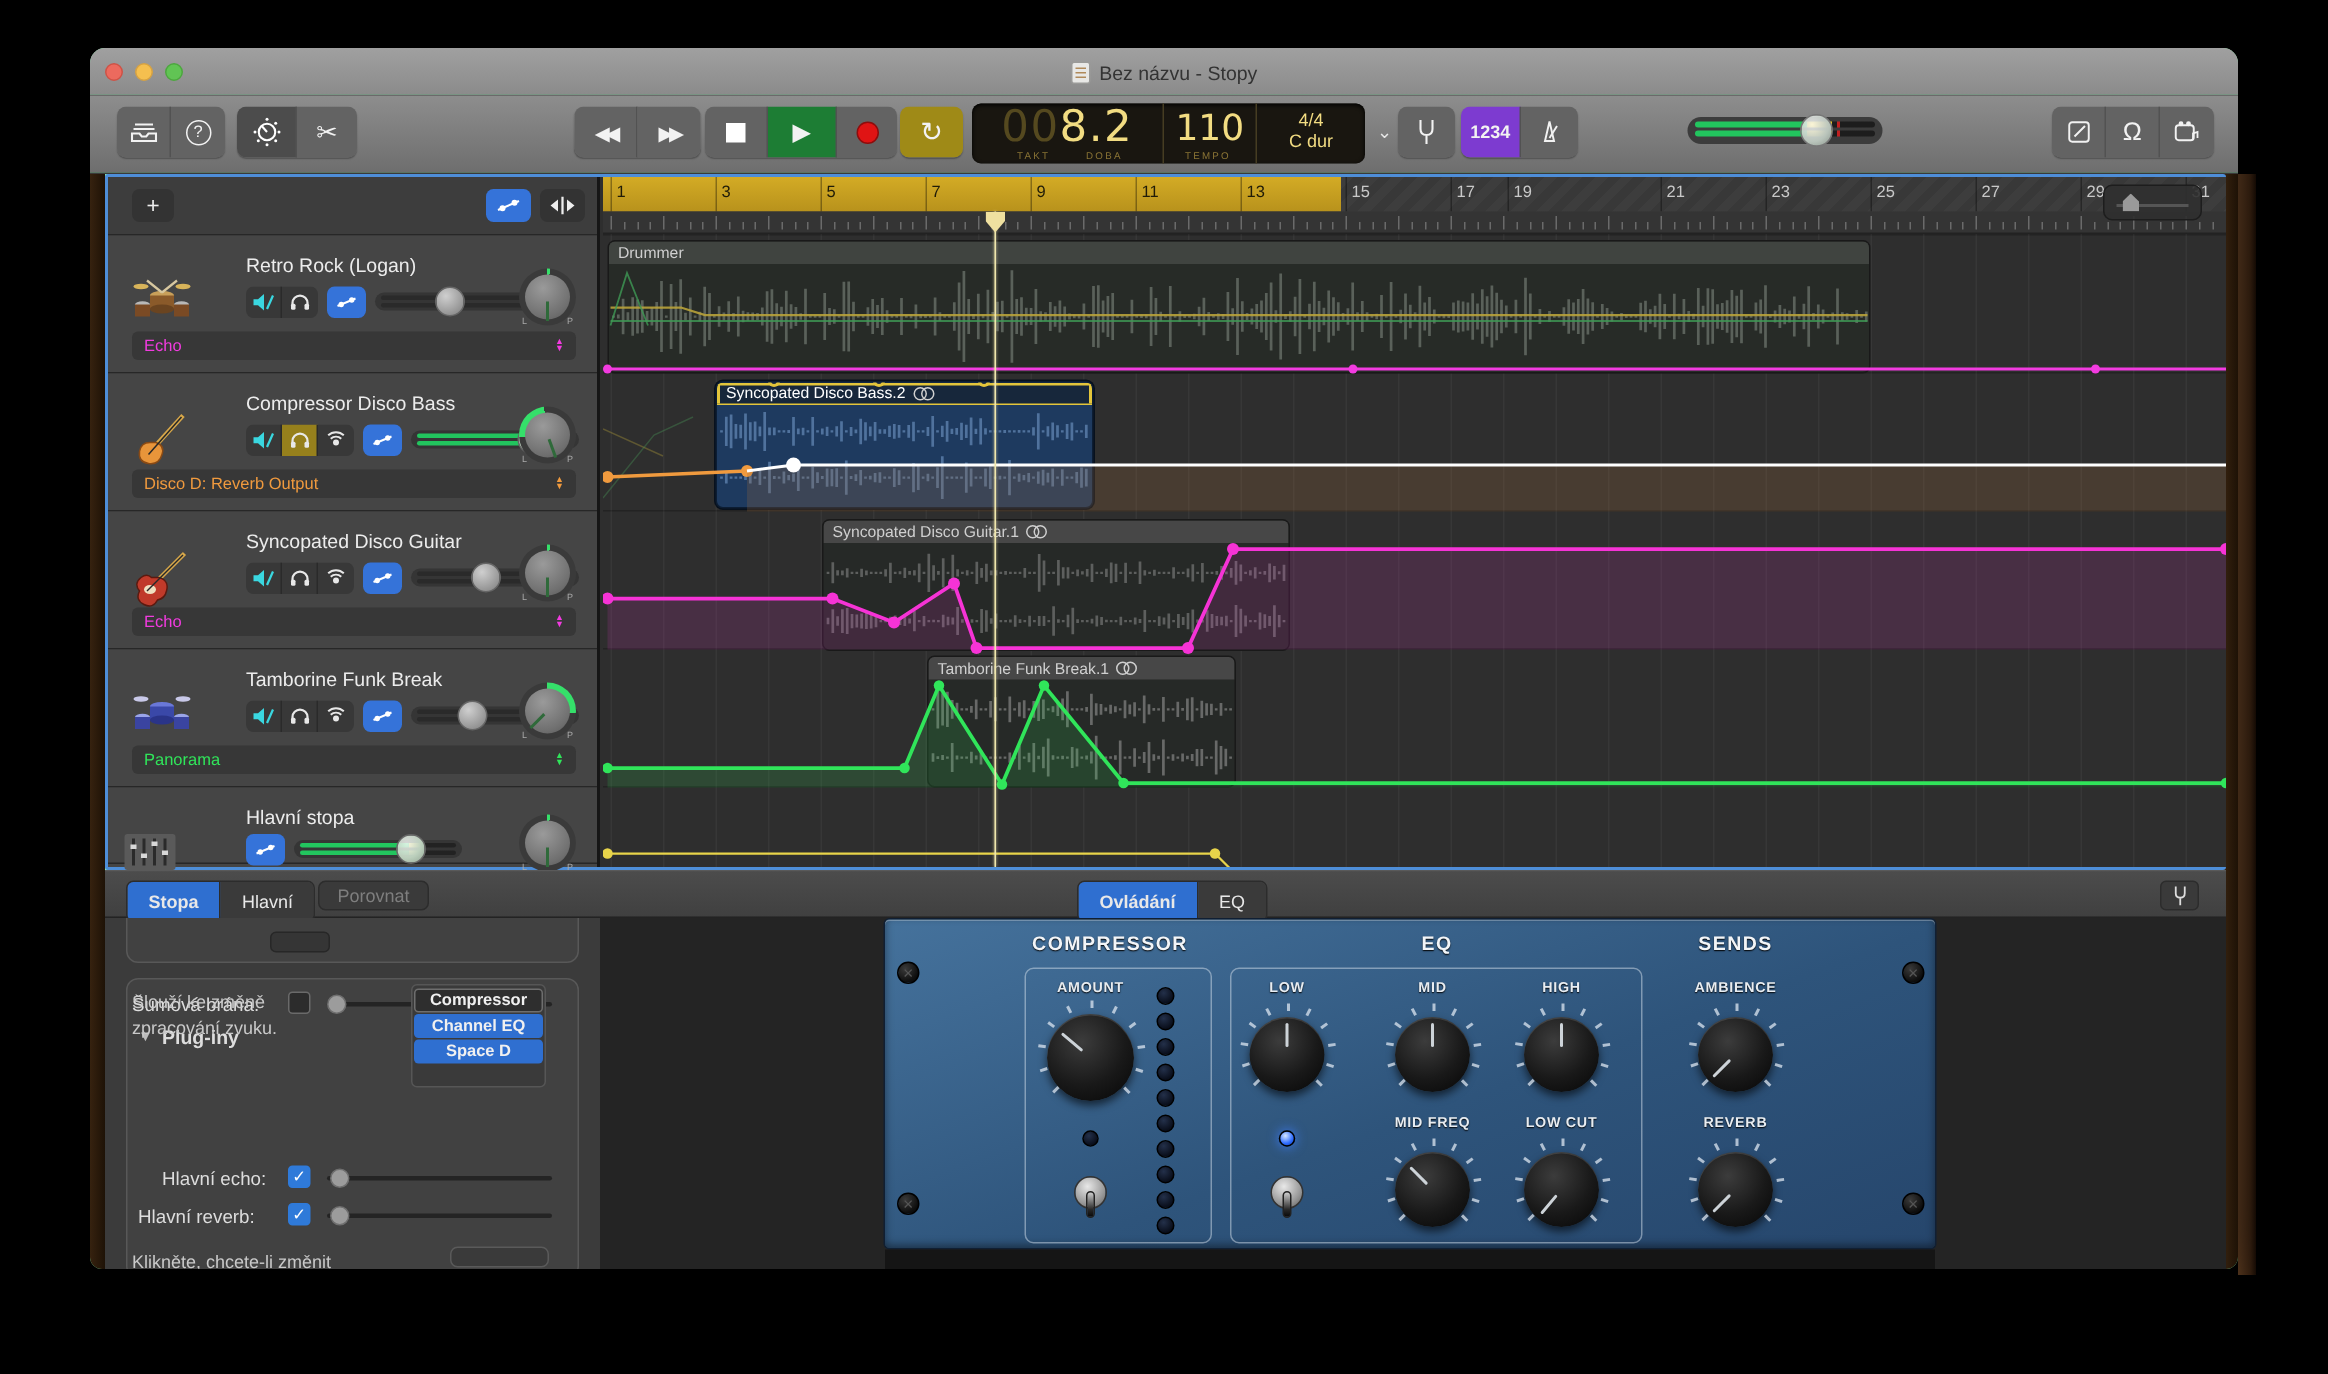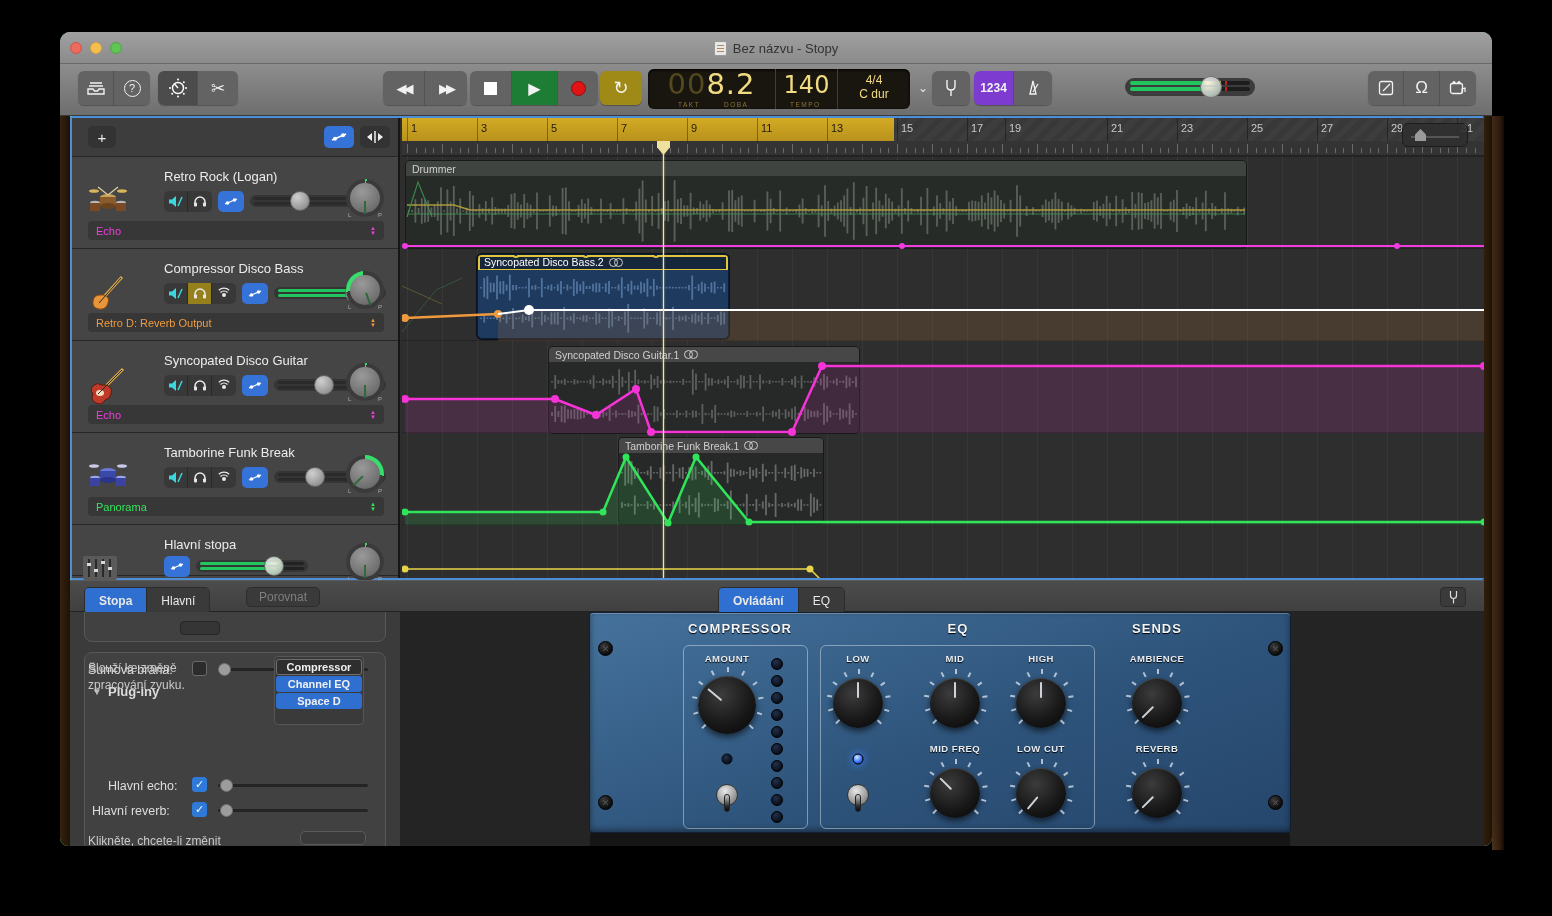--- a/index.html
+++ b/index.html
@@ -277,21 +277,21 @@
       <div class="tb-btn cycle-on" style="width:42px;font-size:18px;">↻</div>
     </div>
 
     <div id="lcd">
       <div class="lcd-sec" id="lcd-bars">
         <div class="nums lcd-big"><span class="dim">00</span><span>8.2</span></div>
         <span class="lcd-lab" id="lab-takt">TAKT</span>
         <span class="lcd-lab" id="lab-doba">DOBA</span>
       </div>
       <div class="lcd-sec" id="lcd-tempo">
-        <div class="nums lcd-big">140</div>
+        <div class="nums lcd-big">110</div>
         <span class="lcd-lab" id="lab-tempo">TEMPO</span>
       </div>
       <div class="lcd-sec" id="lcd-key">
         <div class="sig">4/4</div>
         <div class="key">C dur</div>
         <span id="lcd-chev">⌄</span>
       </div>
     </div>
 
     <div class="tb-group" style="left:872px;">
@@ -459,21 +459,21 @@
       </div>
             </div>
             <div class="pan pan-left">
         <div class="cap">
                 <div class="tick" style="transform:rotate(-20deg) translateY(3px);"></div>
               </div>
         <span class="lp l">L</span>
               <span class="lp p">P</span>
             </div>
             <div class="plug-row">
-          <span style="color:#f09a3e">Retro D: Reverb Output</span>
+          <span style="color:#f09a3e">Disco D: Reverb Output</span>
           <span class="plug-chev" style="color:#f09a3e">
                 <span>▲</span>
                 <span>▼</span>
               </span>
         </div>
           </div>
           <div class="trk" style="top: 223px; height: 92px;">
             <div class="trk-icon"><svg width="40" height="38" viewBox="0 0 40 38">
                 <line x1="35" y1="2" x2="15" y2="22" stroke="#d8a84a" stroke-width="3"></line>
                 <path d="M18 18 q7 2 5 9 q-1 5 -6 6 q-3 6 -9 3 q-6 -3 -3 -9 q-4 -5 1 -9 q4 -3 7 0 z" fill="#c03a2a" stroke="#5a1a10" stroke-width="1"></path>
@@ -916,21 +916,21 @@
       </div>
     </div>
   </div>
 
   <div id="bottom">
     <div id="bp-header">
       <div class="seg" style="left:14px;">
         <div class="s sel">Stopa</div>
         <div class="s">Hlavní</div>
       </div>
-      <div class="lone-btn" style="left:176px;text-align:center;">Porovnat</div>
+      <div class="lone-btn" style="left:142px;text-align:center;">Porovnat</div>
       <div class="seg" style="left:648px;">
         <div class="s sel">Ovládání</div>
         <div class="s">EQ</div>
       </div>
       <div id="bp-tune-btn">
         <svg class="icon" width="11" height="14" viewBox="0 0 11 14">
             <path d="M2.5 1 v4.5 c0 2 1.2 3 3 3 s3 -1 3 -3 V1 M5.5 8.5 v5" stroke="#ddd" stroke-width="1.2" fill="none"></path>
           </svg>
       </div>
     </div>

